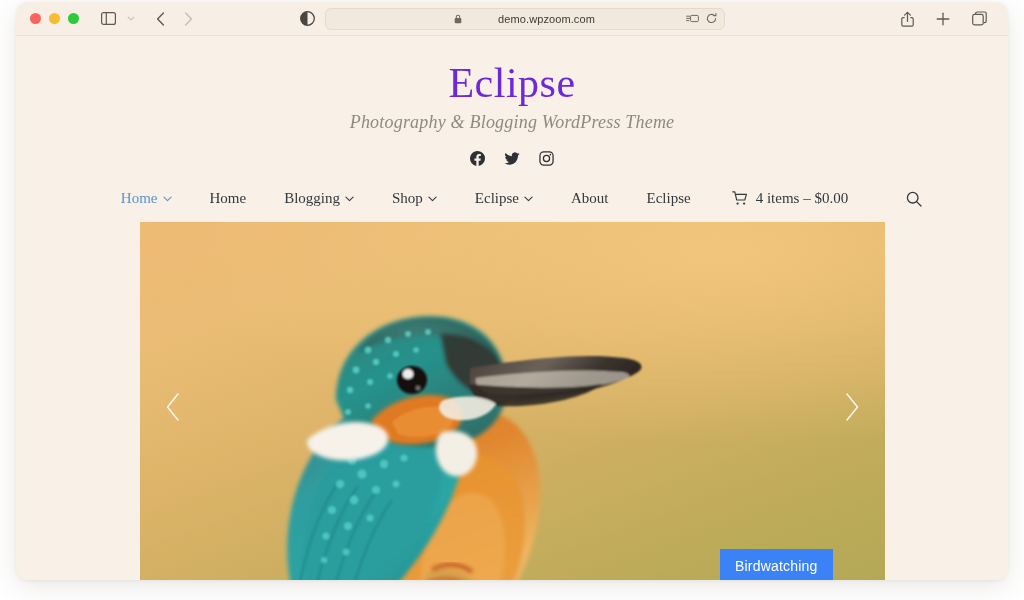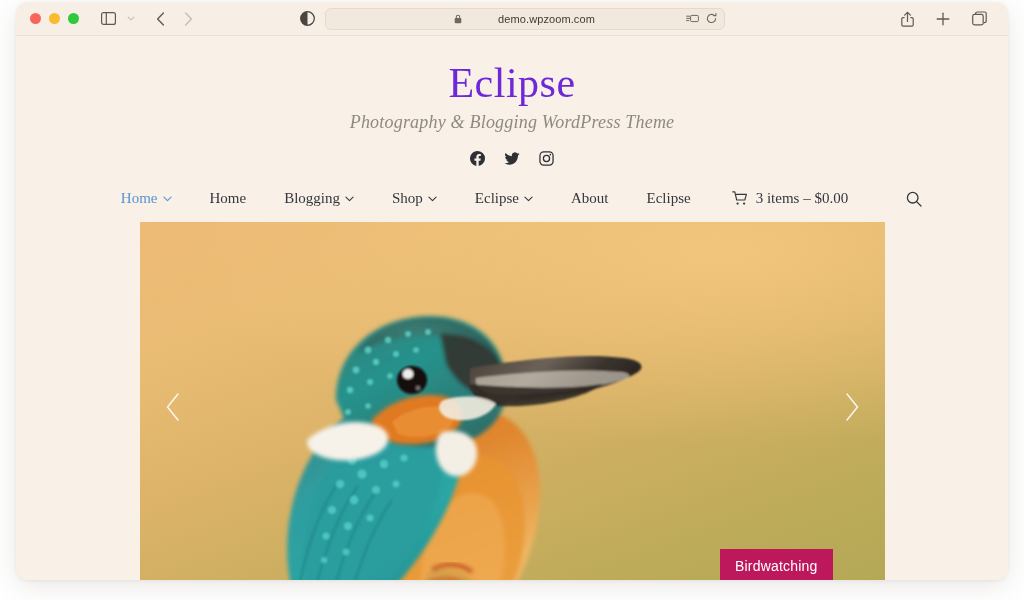--- a/index.html
+++ b/index.html
@@ -226,21 +226,21 @@
     justify-content: center;
     color: rgba(255,255,255,0.88);
   }
   .arrow.left { left: 16px; }
   .arrow.right { right: 16px; }
 
   .caption-badge {
     position: absolute;
     right: 52px;
     bottom: 8px;
-    background: #be185d;
+    background: #3b82f6;
     color: #ffffff;
     font-family: "Liberation Sans", sans-serif;
     font-size: 14px;
     letter-spacing: 0.2px;
     padding: 9px 15px 10px;
   }
 </style>
 </head>
 <body>
 
@@ -411,21 +411,21 @@
       </span>
 
       <span class="cart-item">
         <span style="display:flex;">
           <svg width="16" height="15" viewBox="0 0 16 15" fill="none" stroke="currentColor" stroke-width="1.15" stroke-linecap="round" stroke-linejoin="round">
             <path d="M0.7 0.8 h2.1 l1.9 8.2 h8.1 l1.6 -5.6 H4.2"></path>
             <circle cx="5.6" cy="12.6" r="1.15" fill="currentColor" stroke="none"></circle>
             <circle cx="12.1" cy="12.6" r="1.15" fill="currentColor" stroke="none"></circle>
           </svg>
         </span>
-        <span>3 items – $0.00</span>
+        <span>4 items – $0.00</span>
       </span>
 
       <span class="search-btn">
         <span style="display:flex;">
           <svg width="16" height="16" viewBox="0 0 16 16" fill="none" stroke="currentColor" stroke-width="1.3" stroke-linecap="round">
             <circle cx="6.7" cy="6.7" r="5.3"></circle>
             <line x1="10.6" y1="10.6" x2="15" y2="15"></line>
           </svg>
         </span>
       </span>

